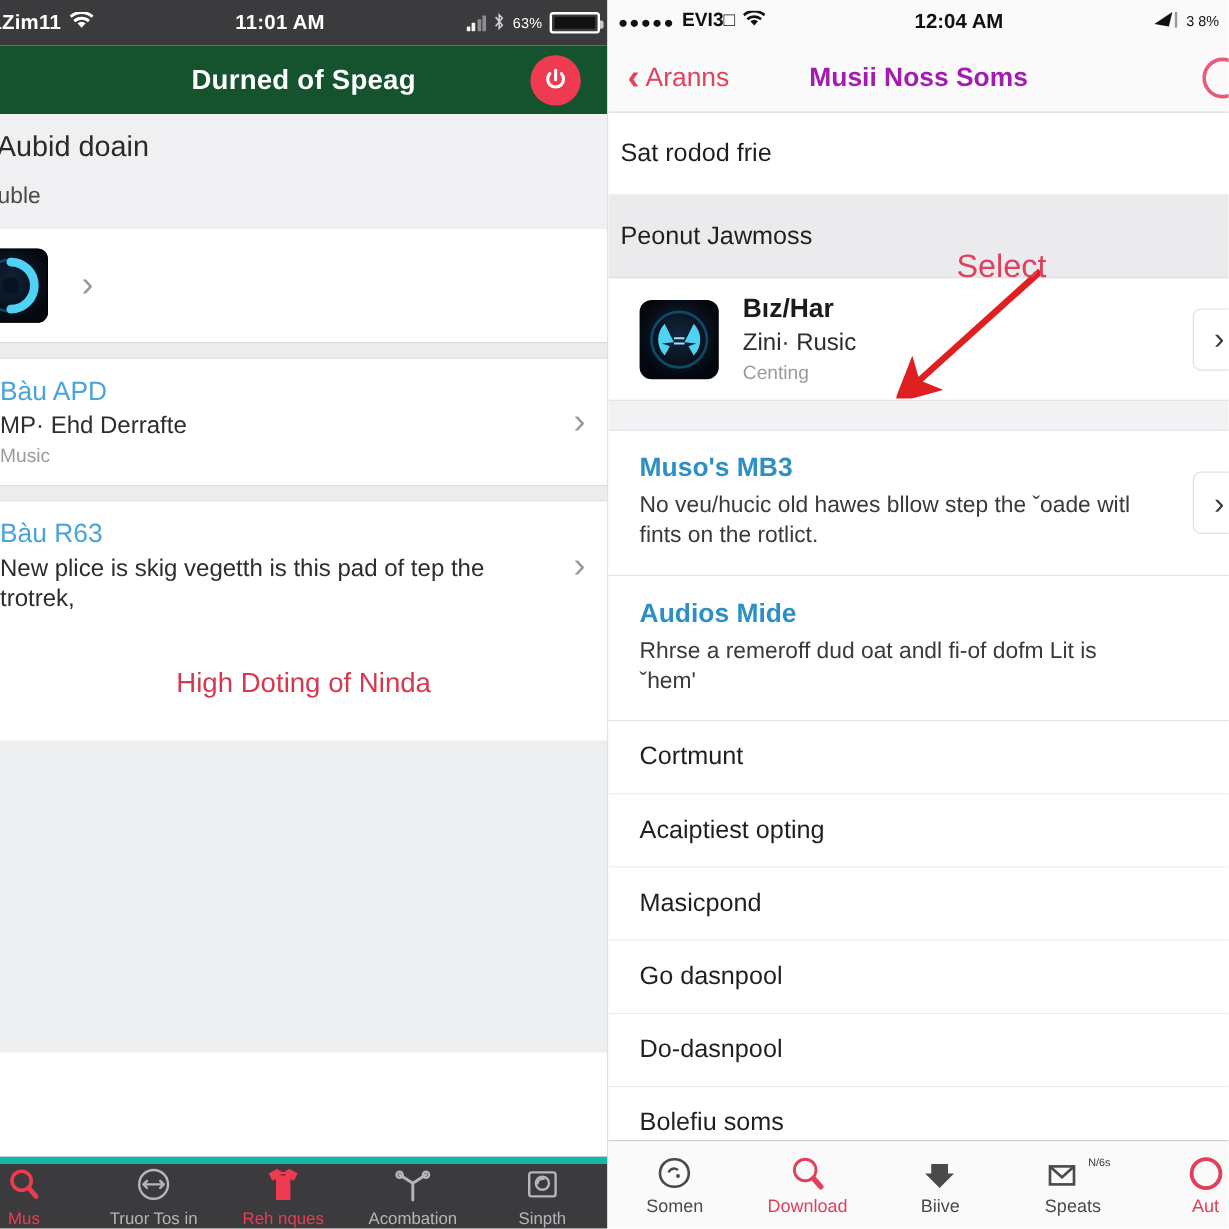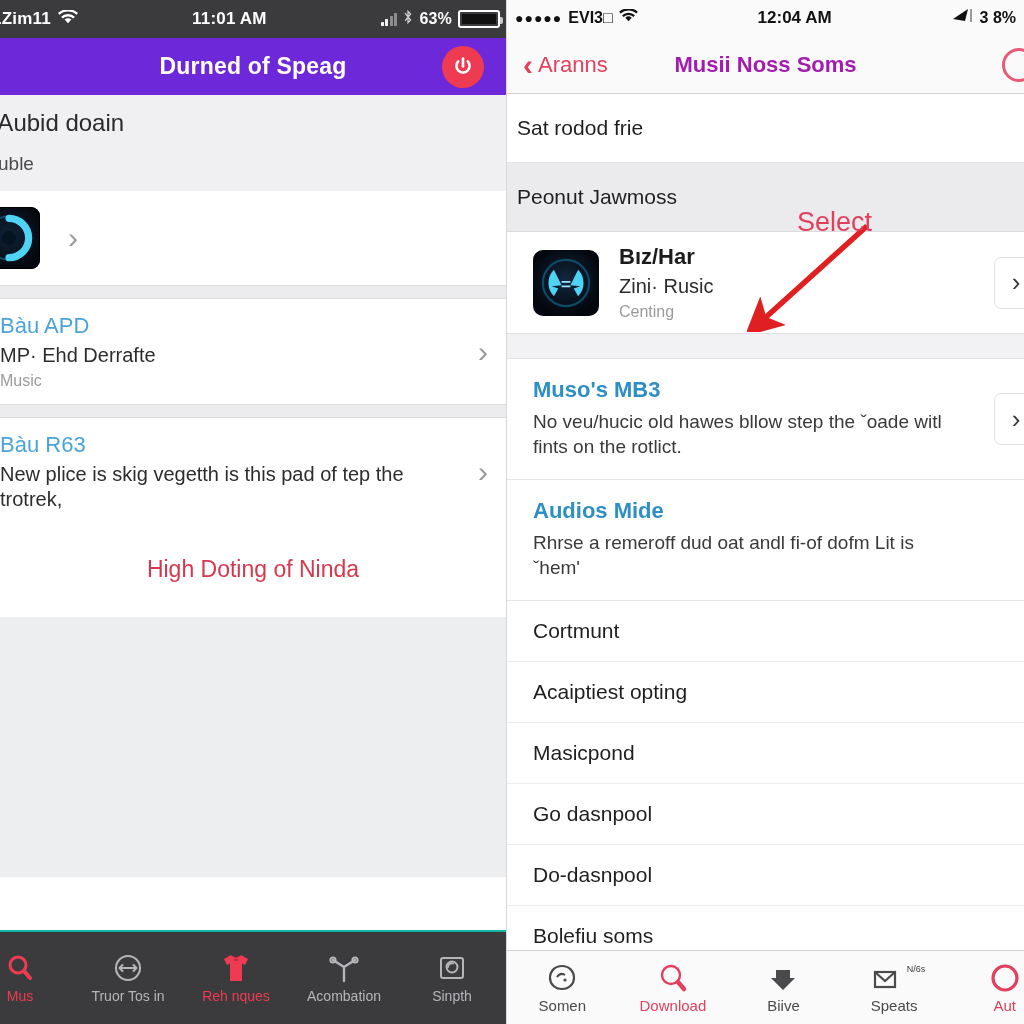--- a/index.html
+++ b/index.html
@@ -18,37 +18,37 @@
     border-right: 1px solid #d8d8d8;
   }
   .statusbar-dark {
     height: 38px; background: #3b3b3d; color: #fff;
     display: flex; align-items: center; justify-content: space-between;
     padding: 0 6px; font-size: 17px; font-weight: bold;
     letter-spacing: .2px;
   }
   .sb-left { display: flex; align-items: center; gap: 7px; margin-left: -14px;}
   .sb-center { font-size: 17px; font-weight: bold; }
-  .sb-right { display: flex; align-items: center; gap: 6px; font-size: 16px; font-weight: bold;}
+  .sb-right { display: flex; align-items: center; gap: 6px; font-size: 12px; font-weight: normal;}
   .wifi-glyph { font-size: 17px; line-height: 1; }
   .bars-glyph { display: inline-flex; align-items: flex-end; gap: 1.5px; height: 13px; }
   .bars-glyph i { display: block; width: 3px; background: #cfcfd2; border-radius: .5px; }
   .bars-glyph i:nth-child(1){ height:4px; background:#f2f2f4;}
   .bars-glyph i:nth-child(2){ height:7px; background:#f2f2f4;}
   .bars-glyph i:nth-child(3){ height:10px; background:#8d8d90;}
   .bars-glyph i:nth-child(4){ height:13px; background:#8d8d90;}
   .batt {
     width: 42px; height: 18px; border: 2px solid #fff; border-radius: 3px;
     position: relative; padding: 2px;
   }
   .batt::after{content:"";position:absolute;right:-5px;top:5px;width:3px;height:7px;background:#c7c7c9;border-radius:0 2px 2px 0;}
   .batt i{display:block;height:100%;background:#111;width:100%;border-radius:1px;}
 
   .navbar-dark {
-    height: 57px; background: #6d28d9; color: #fff;
+    height: 57px; background: #14532d; color: #fff;
     display: flex; align-items: center; justify-content: center;
     position: relative;
   }
   .navbar-dark .title { font-size: 23px; font-weight: bold; letter-spacing: .2px;}
   .power-btn {
     position: absolute; right: 22px; top: 50%; transform: translateY(-50%);
     width: 42px; height: 42px; border-radius: 50%;
     background: #ef3b52; display: flex; align-items: center; justify-content: center;
   }
   .power-btn svg { width: 24px; height: 24px; }
@@ -81,23 +81,23 @@
     flex: 0 0 auto; color: #9a9a9e; font-size: 30px; font-weight: 300;
     line-height: 1; margin-left: 10px;
   }
   .cta {
     background: #fff; text-align: center; padding: 30px 0 34px 0;
     color: #d6384f; font-size: 23px;
   }
   .filler { background: #eceef0; flex: 1 1 auto; }
 
   .tabbar-dark {
-    position: absolute; left: 0; bottom: 0; width: 100%; height: 94px;
+    position: absolute; left: 0; bottom: 0; width: 100%; height: 60px;
     background: #3b3b3d; display: flex; align-items: center;
-    border-top: 2px solid #14b8a6;
+    border-top: 6px solid #14b8a6;
   }
   .tab { flex: 1 1 0; text-align: center; color: #b6b6ba; }
   .tab .ico { height: 32px; display: flex; align-items: center; justify-content: center; }
   .tab .lbl { font-size: 14px; margin-top: 4px; white-space: nowrap; }
   .tab.active { color: #ef3b52; }
   .tab.first { margin-left: -34px; }
 
   
   .panel-right {
     width: 517px; height: 1024px; position: relative;

